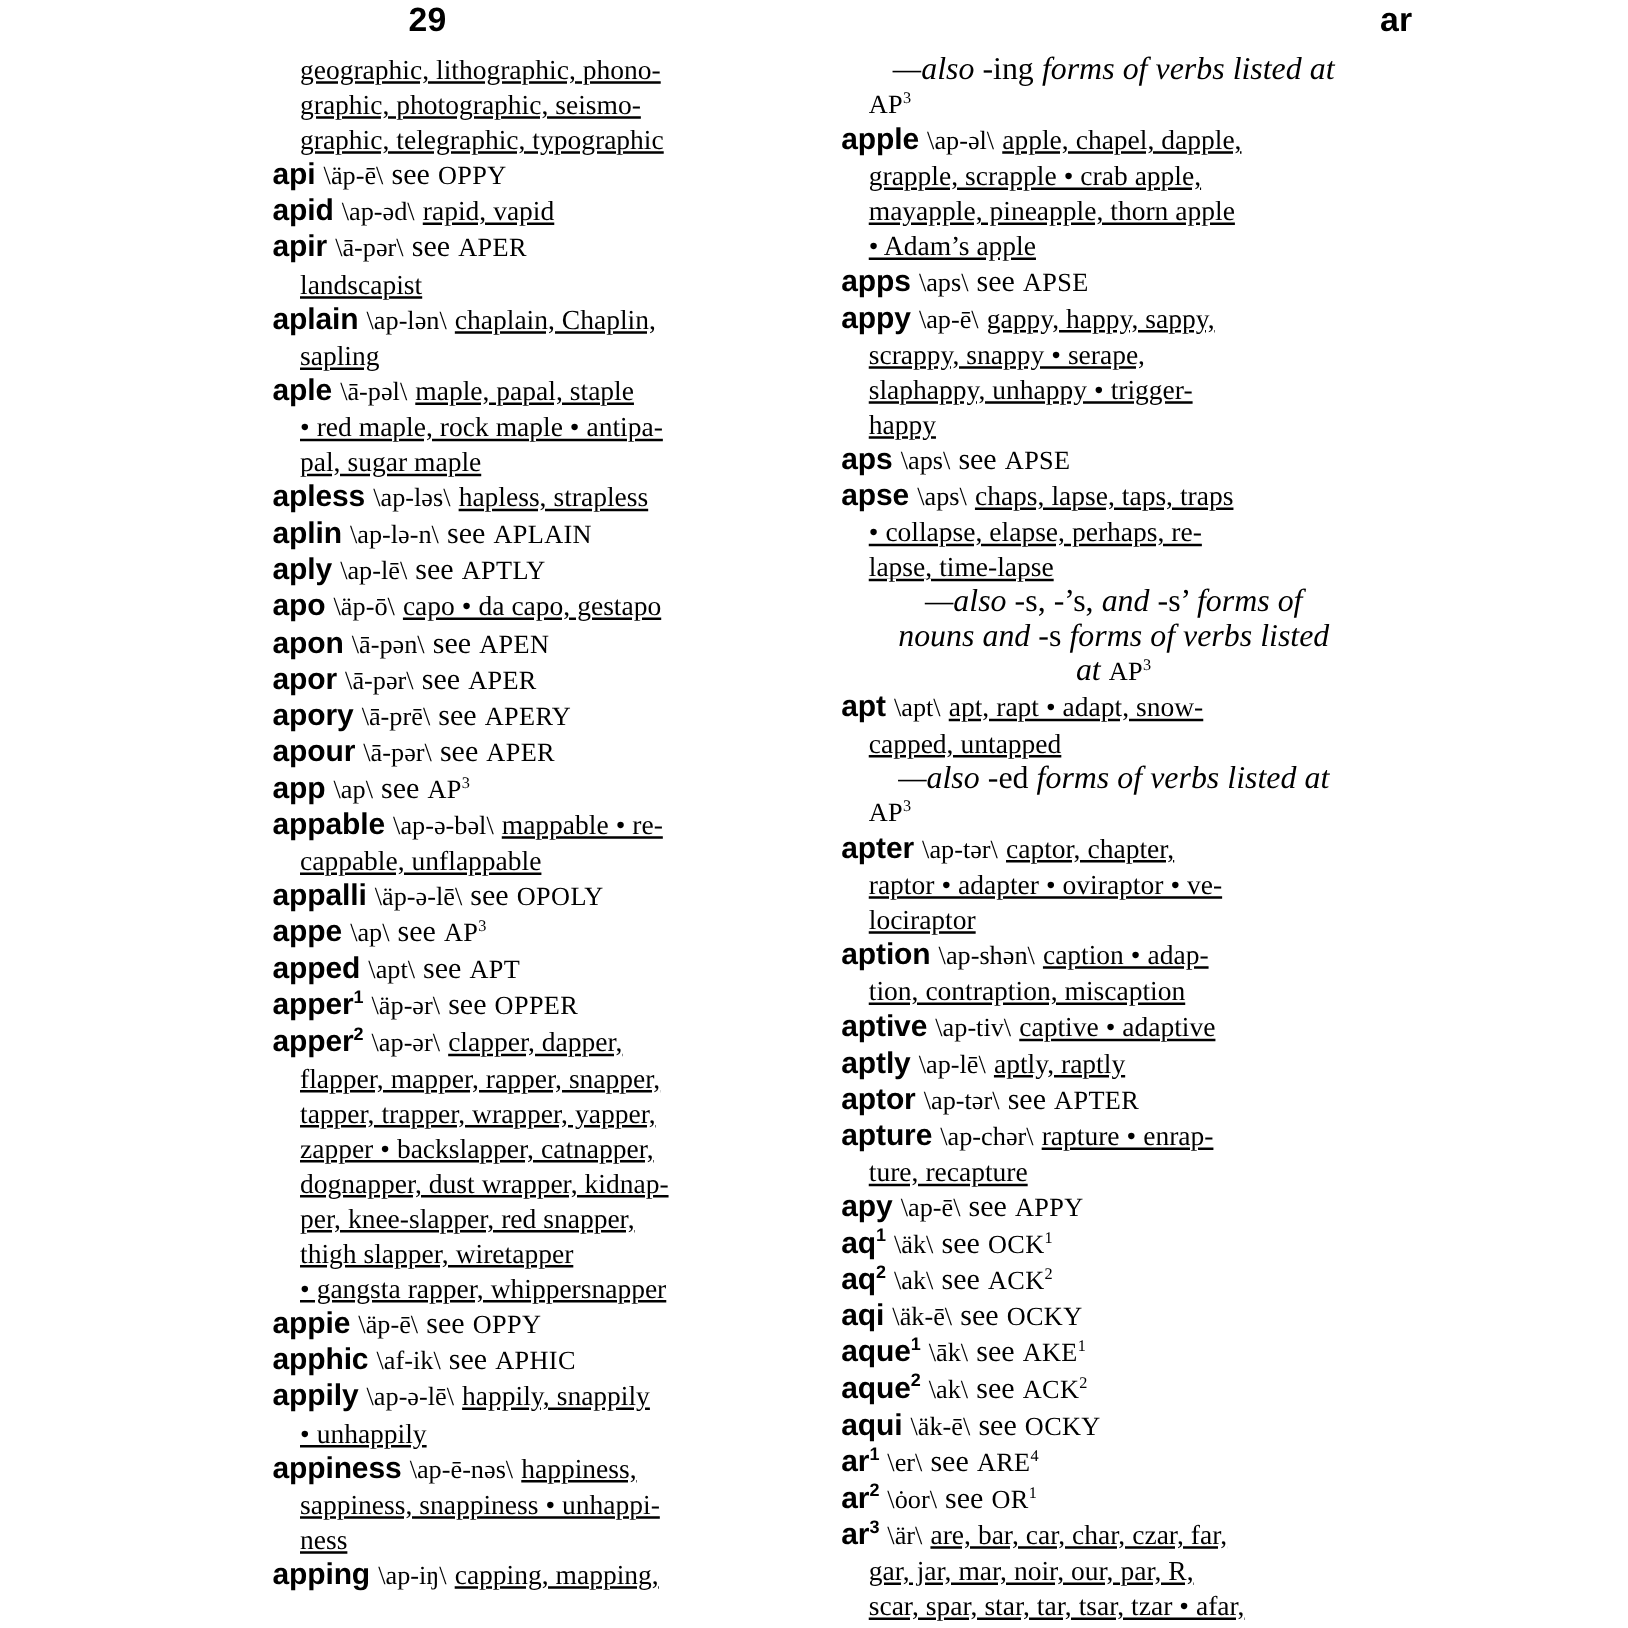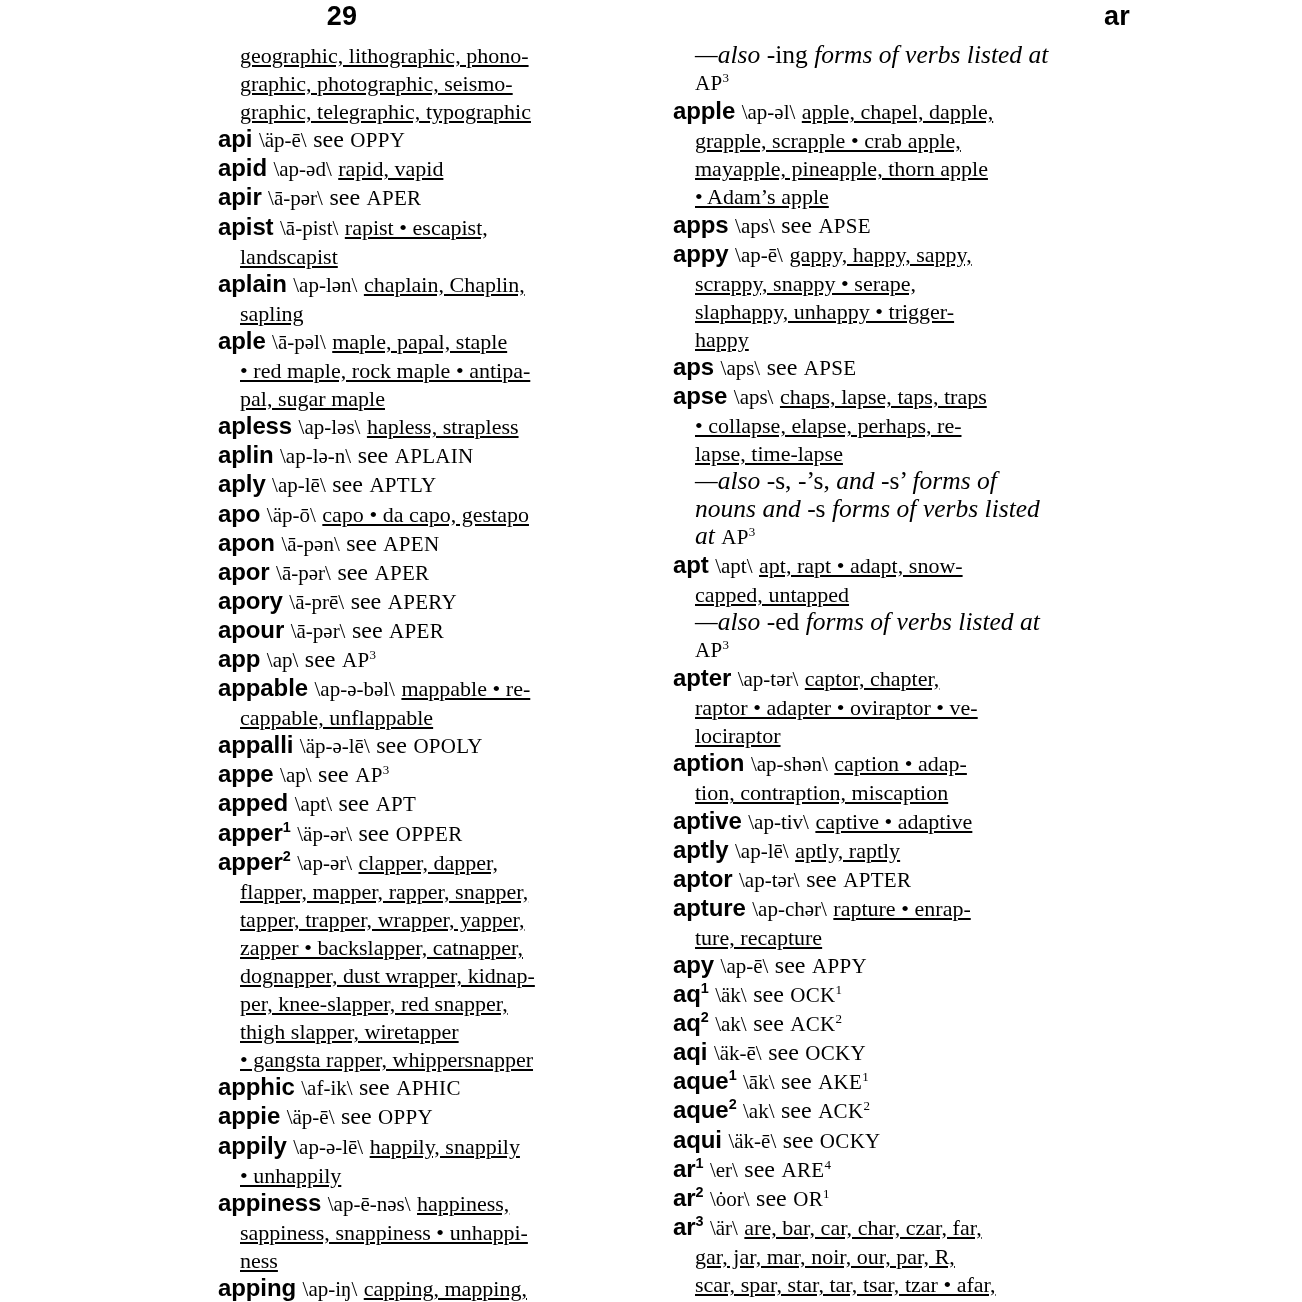--- a/index.html
+++ b/index.html
@@ -103,20 +103,21 @@
     font-size: 0.62em;
     vertical-align: super;
     line-height: 0;
   }
   .hw sup {
     font-size: 0.6em;
   }
   .note {
     font-style: italic;
     font-size: 25.5px;
+    text-align: center;
   }
   .note .rom {
     font-style: normal;
   }
   .note .xref {
     font-style: normal;
     font-size: 21px;
   }
   .bul {
     font-size: 22px;
@@ -134,21 +135,20 @@
   </div>
 
   <div class="columns">
     <div class="col col-left">
         <div class="entry cont"><span class="bul">geographic, lithographic, phono-</span></div>
         <div class="entry cont"><span class="bul">graphic, photographic, seismo-</span></div>
         <div class="entry cont"><span class="bul">graphic, telegraphic, typographic</span></div>
         <div class="entry"><span class="hw">api</span> <span class="pron">\äp-ē\</span> <span class="see">see</span> <span class="xref">OPPY</span></div>
         <div class="entry"><span class="hw">apid</span> <span class="pron">\ap-əd\</span> <span class="bul">rapid, vapid</span></div>
         <div class="entry"><span class="hw">apir</span> <span class="pron">\ā-pər\</span> <span class="see">see</span> <span class="xref">APER</span></div>
-        <div class="entry"><span class="hw">apist</span> <span class="pron">\ā-pist\</span> <span class="bul">rapist • escapist,</span></div>
         <div class="entry cont"><span class="bul">landscapist</span></div>
         <div class="entry"><span class="hw">aplain</span> <span class="pron">\ap-lən\</span> <span class="bul">chaplain, Chaplin,</span></div>
         <div class="entry cont"><span class="bul">sapling</span></div>
         <div class="entry"><span class="hw">aple</span> <span class="pron">\ā-pəl\</span> <span class="bul">maple, papal, staple</span></div>
         <div class="entry cont"><span class="bul">• red maple, rock maple • antipa-</span></div>
         <div class="entry cont"><span class="bul">pal, sugar maple</span></div>
         <div class="entry"><span class="hw">apless</span> <span class="pron">\ap-ləs\</span> <span class="bul">hapless, strapless</span></div>
         <div class="entry"><span class="hw">aplin</span> <span class="pron">\ap-lə-n\</span> <span class="see">see</span> <span class="xref">APLAIN</span></div>
         <div class="entry"><span class="hw">aply</span> <span class="pron">\ap-lē\</span> <span class="see">see</span> <span class="xref">APTLY</span></div>
         <div class="entry"><span class="hw">apo</span> <span class="pron">\äp-ō\</span> <span class="bul">capo • da capo, gestapo</span></div>
@@ -164,22 +164,22 @@
         <div class="entry"><span class="hw">apped</span> <span class="pron">\apt\</span> <span class="see">see</span> <span class="xref">APT</span></div>
         <div class="entry"><span class="hw">apper<sup>1</sup></span> <span class="pron">\äp-ər\</span> <span class="see">see</span> <span class="xref">OPPER</span></div>
         <div class="entry"><span class="hw">apper<sup>2</sup></span> <span class="pron">\ap-ər\</span> <span class="bul">clapper, dapper,</span></div>
         <div class="entry cont"><span class="bul">flapper, mapper, rapper, snapper,</span></div>
         <div class="entry cont"><span class="bul">tapper, trapper, wrapper, yapper,</span></div>
         <div class="entry cont"><span class="bul">zapper • backslapper, catnapper,</span></div>
         <div class="entry cont"><span class="bul">dognapper, dust wrapper, kidnap-</span></div>
         <div class="entry cont"><span class="bul">per, knee-slapper, red snapper,</span></div>
         <div class="entry cont"><span class="bul">thigh slapper, wiretapper</span></div>
         <div class="entry cont"><span class="bul">• gangsta rapper, whippersnapper</span></div>
+        <div class="entry"><span class="hw">appie</span> <span class="pron">\äp-ē\</span> <span class="see">see</span> <span class="xref">OPPY</span></div>
         <div class="entry"><span class="hw">apphic</span> <span class="pron">\af-ik\</span> <span class="see">see</span> <span class="xref">APHIC</span></div>
-        <div class="entry"><span class="hw">appie</span> <span class="pron">\äp-ē\</span> <span class="see">see</span> <span class="xref">OPPY</span></div>
         <div class="entry"><span class="hw">appily</span> <span class="pron">\ap-ə-lē\</span> <span class="bul">happily, snappily</span></div>
         <div class="entry cont"><span class="bul">• unhappily</span></div>
         <div class="entry"><span class="hw">appiness</span> <span class="pron">\ap-ē-nəs\</span> <span class="bul">happiness,</span></div>
         <div class="entry cont"><span class="bul">sappiness, snappiness • unhappi-</span></div>
         <div class="entry cont"><span class="bul">ness</span></div>
         <div class="entry"><span class="hw">apping</span> <span class="pron">\ap-iŋ\</span> <span class="bul">capping, mapping,</span></div>
       </div>
     <div class="col col-right">
         <div class="entry cont note"><span>—also </span><span class="rom">-ing </span><span>forms of verbs listed at</span></div>
         <div class="entry cont"><span class="xref">AP<sup>3</sup></span></div>

